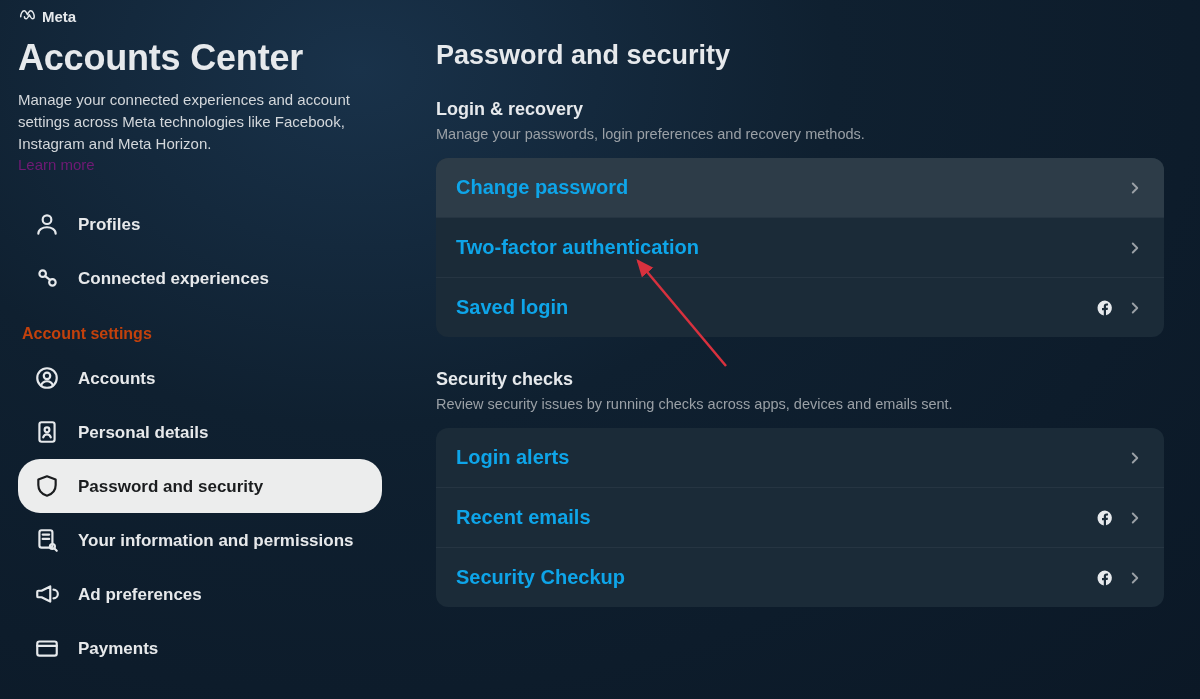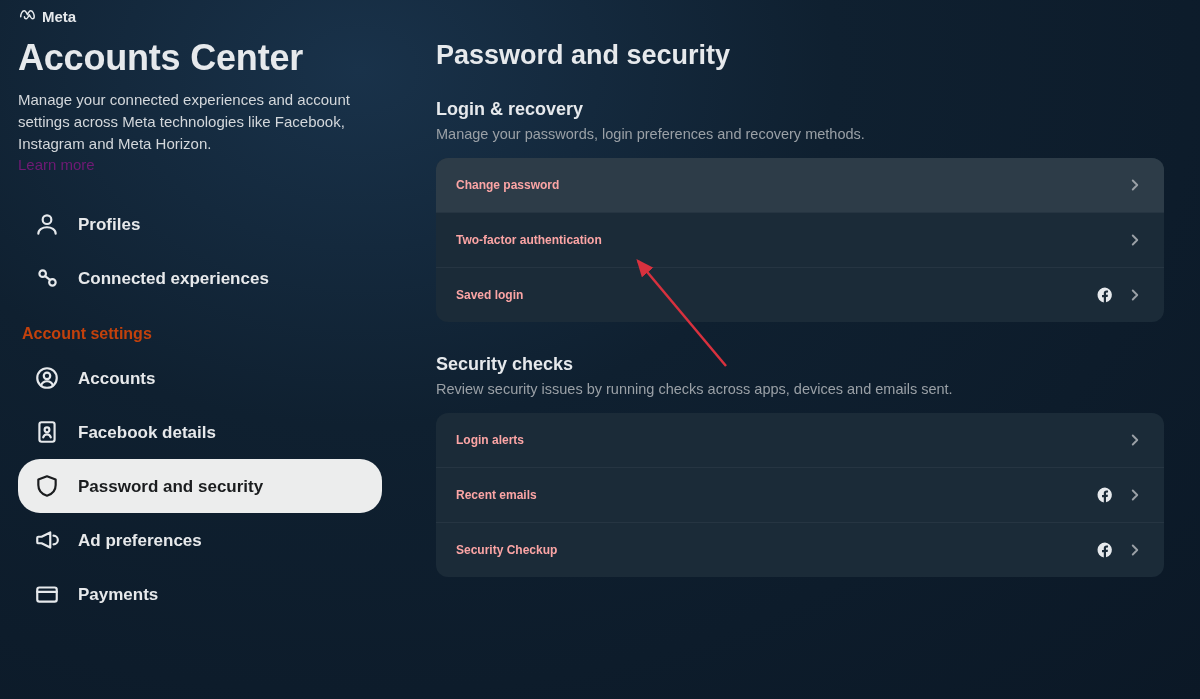--- a/index.html
+++ b/index.html
@@ -95,23 +95,23 @@
     border-radius: 12px;
     overflow: hidden;
     margin-bottom: 32px;
   }
   .row {
     display: flex;
     align-items: center;
     justify-content: space-between;
     padding: 18px 20px;
     cursor: pointer;
-    font-size: 12px;
+    font-size: 20px;
     font-weight: 600;
-    color: #fca5a5;
+    color: #0ea5e9;
     border-top: 1px solid rgba(255,255,255,0.05);
   }
   .row:first-child { border-top: none; }
   .row.hover { background: #2d3c48; }
   .row .trail { display:flex; align-items:center; gap: 12px; }
   .chev { width: 18px; height: 18px; }
   .chev svg { width: 18px; height: 18px; stroke: #9aa0a6; }
   .fb-icon { width: 18px; height: 18px; display:flex; align-items:center; justify-content:center; }
   .fb-icon svg { width:18px; height:18px; fill:#e6e9ec; }
 
@@ -173,29 +173,40 @@
     <span class="label">Accounts</span>
   </div>
   <div class="nav-item">
     <span class="icon">
       <svg viewBox="0 0 24 24" fill="none" stroke="#e6e9ec" stroke-width="2" stroke-linecap="round" stroke-linejoin="round">
           <rect x="5" y="3" width="14" height="18" rx="2"></rect>
           <circle cx="12" cy="10" r="2.2"></circle>
           <path d="M8.5 17c.6-2 2-2.8 3.5-2.8s2.9.8 3.5 2.8"></path>
         </svg>
     </span>
-    <span class="label">Facebook details</span>
+    <span class="label">Personal details</span>
   </div>
   <div class="nav-item active">
     <span class="icon">
       <svg viewBox="0 0 24 24" fill="none" stroke="#1b1d1f" stroke-width="2" stroke-linecap="round" stroke-linejoin="round">
           <path d="M12 3l8 3v5c0 5-3.5 8.5-8 10-4.5-1.5-8-5-8-10V6l8-3z"></path>
         </svg>
     </span>
     <span class="label">Password and security</span>
+  </div>
+  <div class="nav-item">
+    <span class="icon">
+      <svg viewBox="0 0 24 24" fill="none" stroke="#e6e9ec" stroke-width="2" stroke-linecap="round" stroke-linejoin="round">
+          <rect x="5" y="3" width="12" height="16" rx="2"></rect>
+          <path d="M8 7h6M8 11h6"></path>
+          <circle cx="17" cy="18" r="2.3"></circle>
+          <path d="M18.6 19.6 21 22"></path>
+        </svg>
+    </span>
+    <span class="label">Your information and permissions</span>
   </div>
   <div class="nav-item">
     <span class="icon">
       <svg viewBox="0 0 24 24" fill="none" stroke="#e6e9ec" stroke-width="2" stroke-linecap="round" stroke-linejoin="round">
           <path d="M3 10v4a1 1 0 001 1h3l8 4V5l-8 4H4a1 1 0 00-1 1z"></path>
           <path d="M18 8a4 4 0 010 8"></path>
         </svg>
     </span>
     <span class="label">Ad preferences</span>
   </div>

